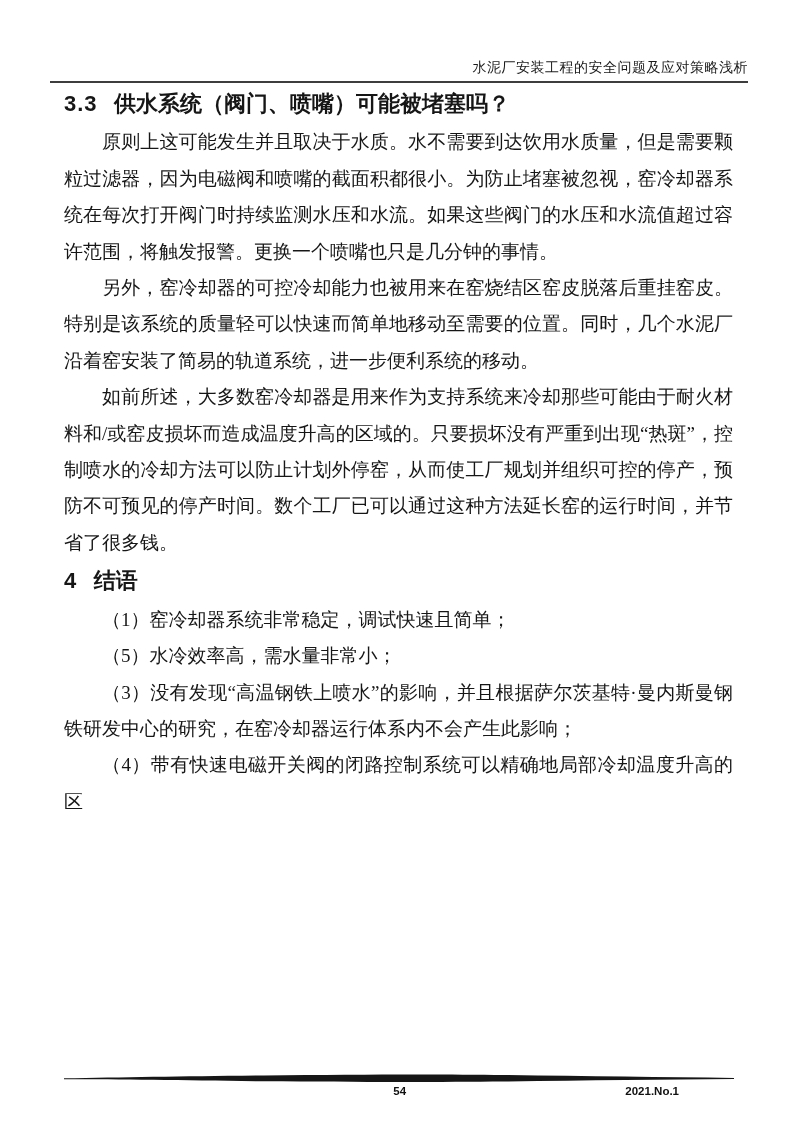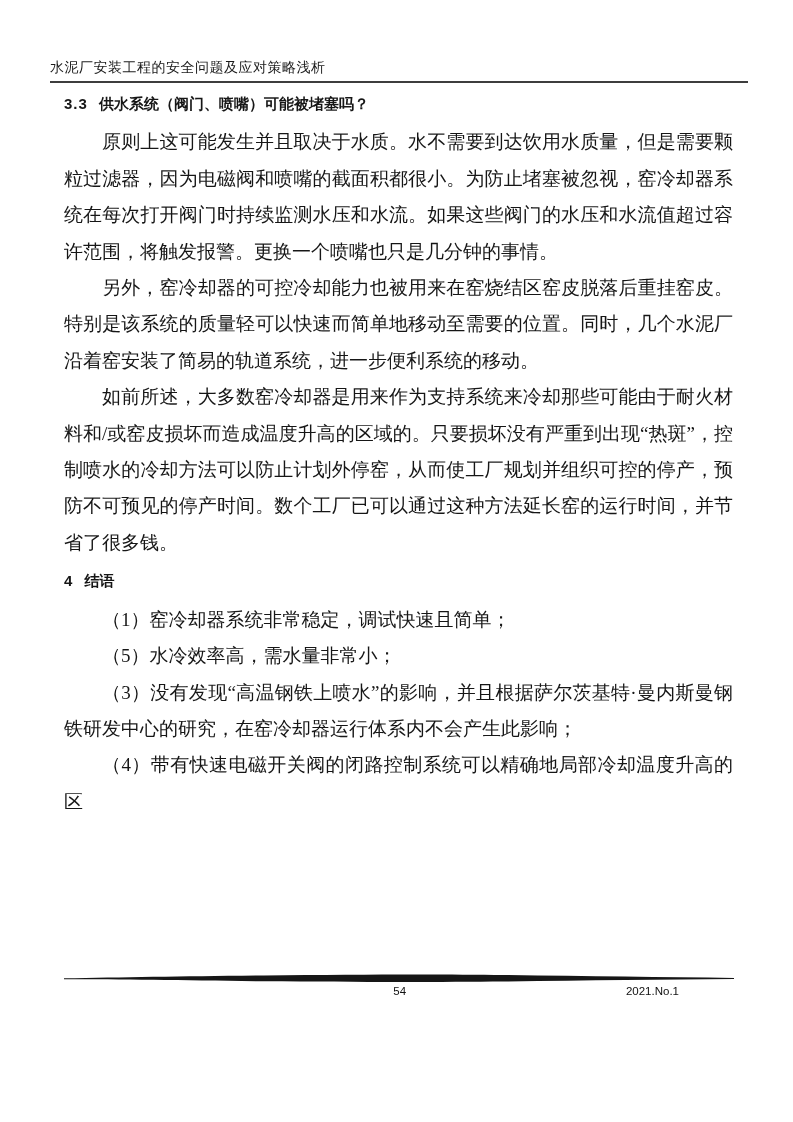--- a/index.html
+++ b/index.html
@@ -12,21 +12,21 @@
     font-family: "Liberation Serif", "DejaVu Serif", serif;
     color: #161616;
   }
   .running-header {
     position: absolute;
     top: 0;
     left: 50px;
     width: 698px;
     padding-top: 59px;
     padding-bottom: 5px;
-    text-align: left;
+    text-align: right;
     border-bottom: 2px solid #3d3d3d;
     box-sizing: border-box;
   }
   .running-title {
     font-size: 14px;
     line-height: 17px;
     letter-spacing: 0.5px;
     color: #1a1a1a;
   }
   .content {
@@ -37,32 +37,33 @@
     font-size: 19px;
     line-height: 36.4px;
     text-align: justify;
   }
   .content p {
     margin: 0;
     text-indent: 2em;
   }
   .content h2 {
     margin: 2px 0 2px 0;
-    font-size: 15px;
+    font-size: 22px;
     line-height: 36.4px;
     font-weight: bold;
     font-family: "Liberation Sans", "DejaVu Sans", sans-serif;
     text-align: left;
   }
   .h-num { margin-right: 0.75em; letter-spacing: 1px; }
   .footer {
     position: absolute;
     left: 64px;
-    top: 972px;
+    top: 1072px;
     width: 670px;
+    font-weight: bold;
   }
   .footer-rule-svg { display: block; width: 670px; height: 12px; }
   .footer-row {
     position: relative;
     width: 100%;
     height: 16px;
     font-family: "Liberation Sans", "DejaVu Sans", sans-serif;
     font-size: 11.5px;
     color: #111;
   }

